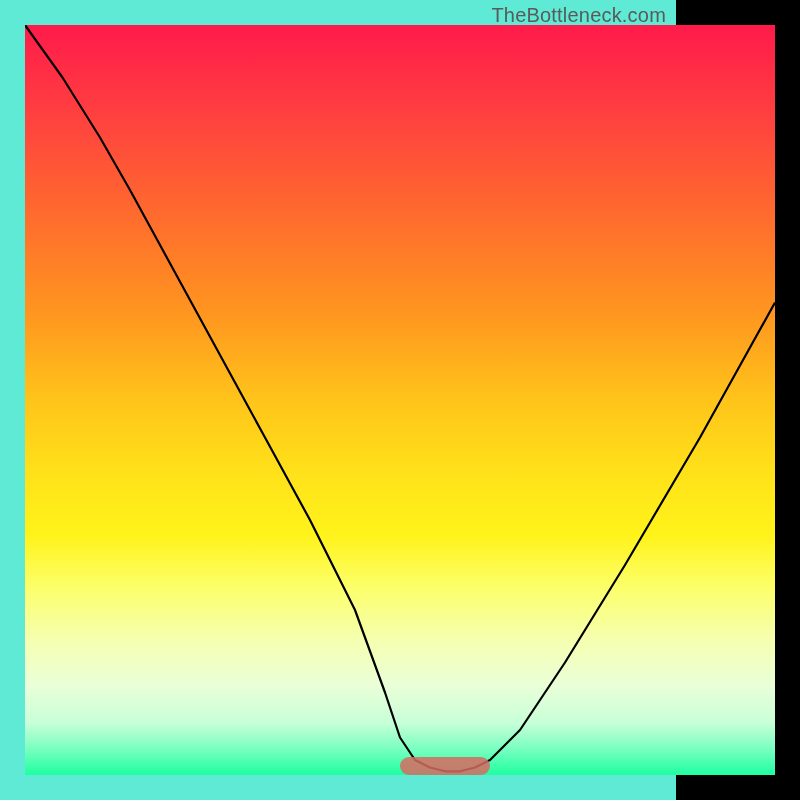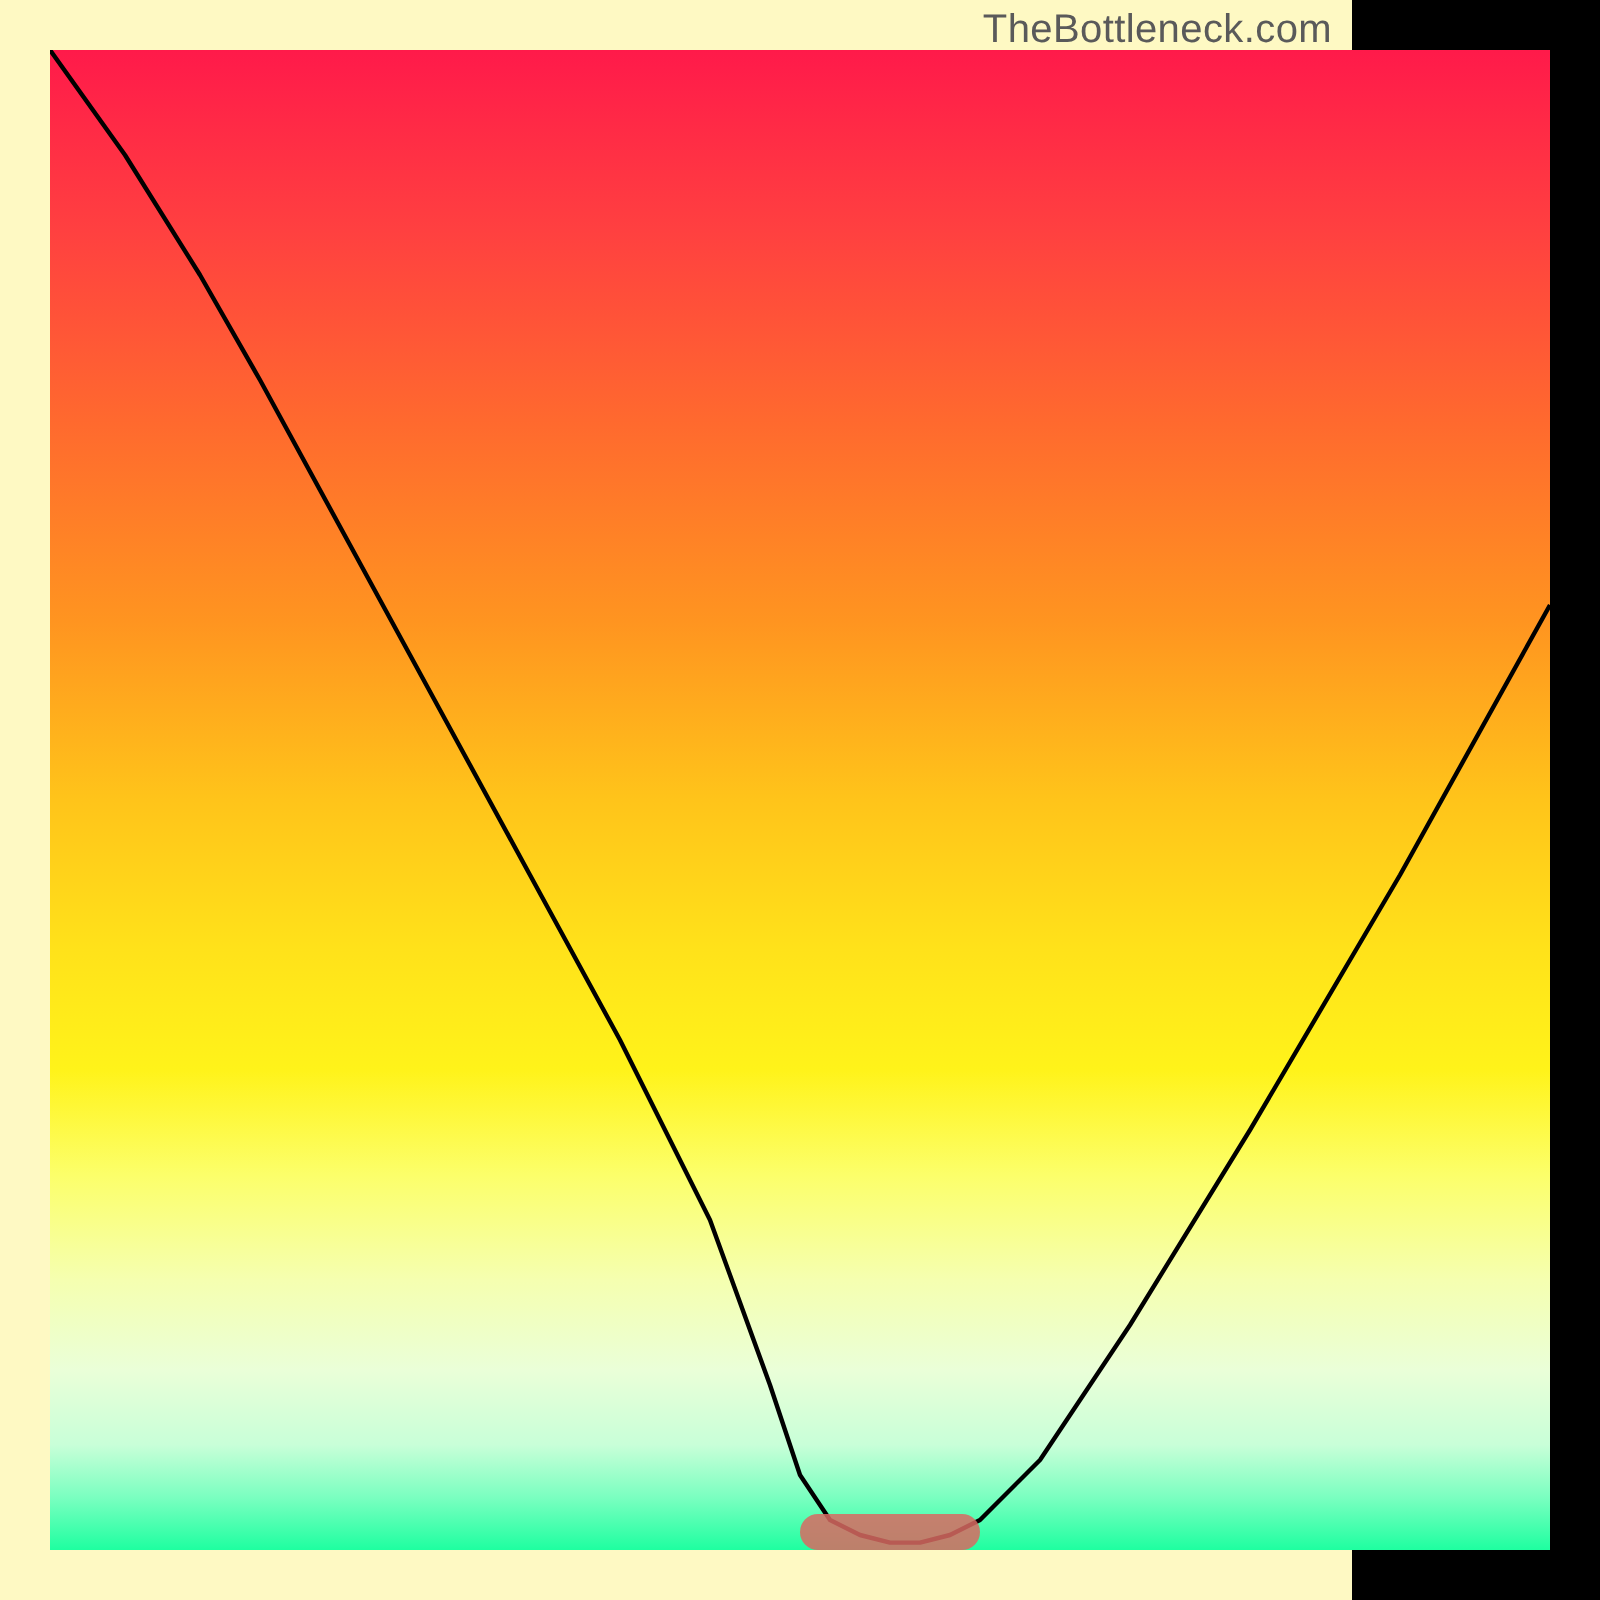--- a/index.html
+++ b/index.html
@@ -1,20 +1,20 @@
 <!DOCTYPE html>
 <html><head>
 <meta charset="utf-8">
 <style>
   * { margin: 0; padding: 0; box-sizing: border-box; }
   html, body { width: 800px; height: 800px; overflow: hidden; background: #000; }
   .frame {
     width: 676px;
     height: 800px;
-    background: #fef9c3;
+    background: #5eead4;
     position: relative;
   }
   .plot {
     position: absolute;
     left: 25px;
     top: 25px;
     width: 750px;
     height: 750px;
     background: linear-gradient(
       to bottom,

